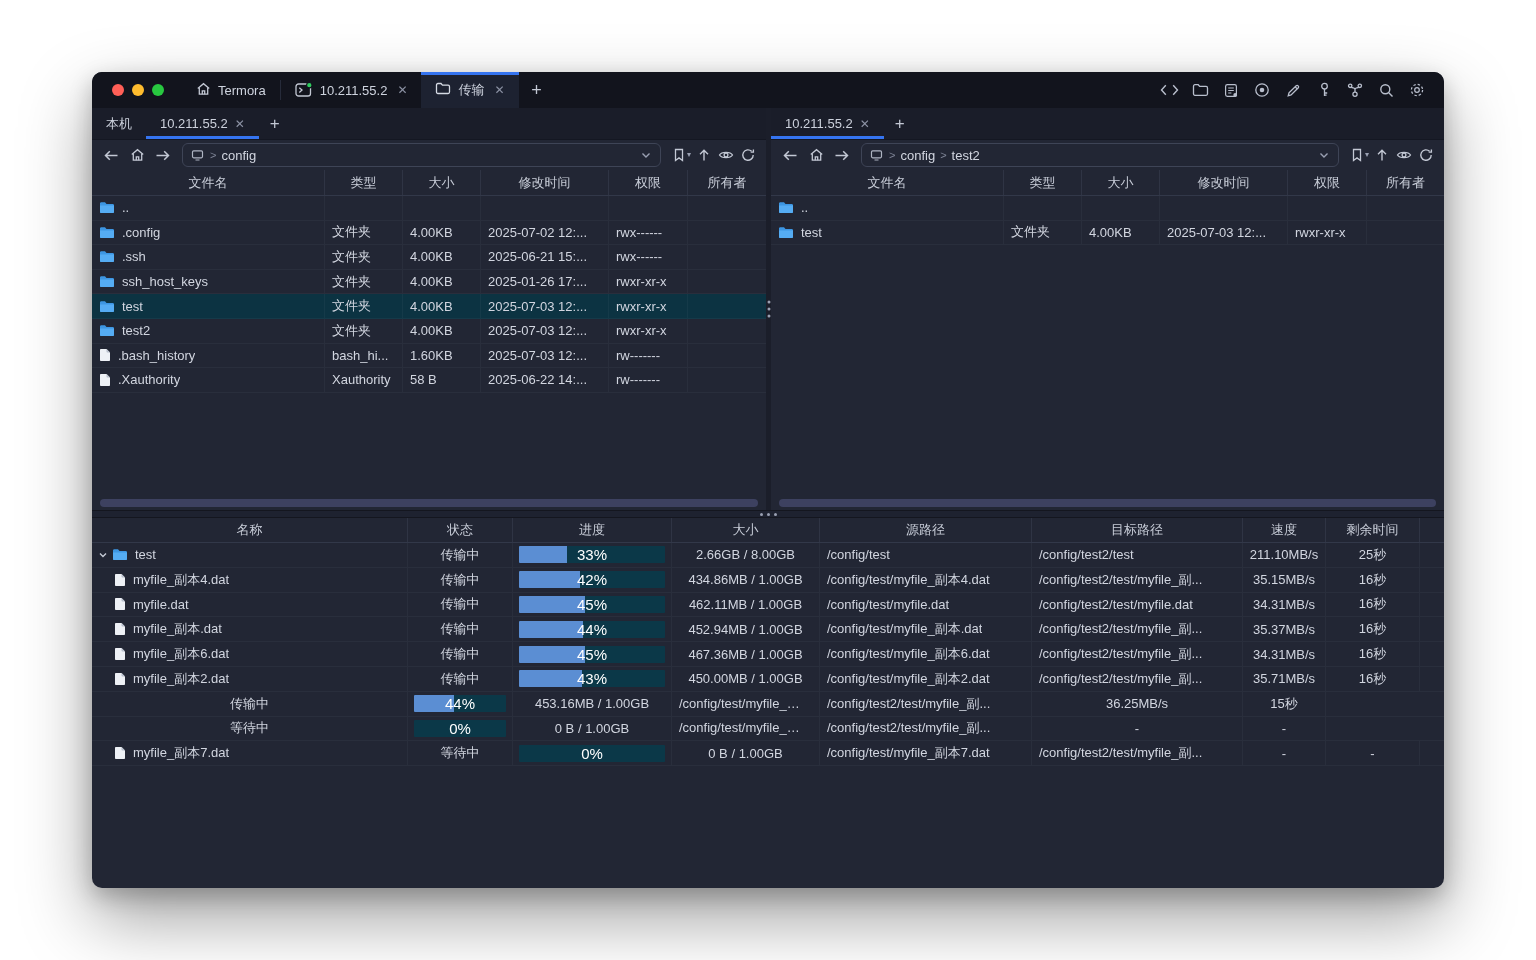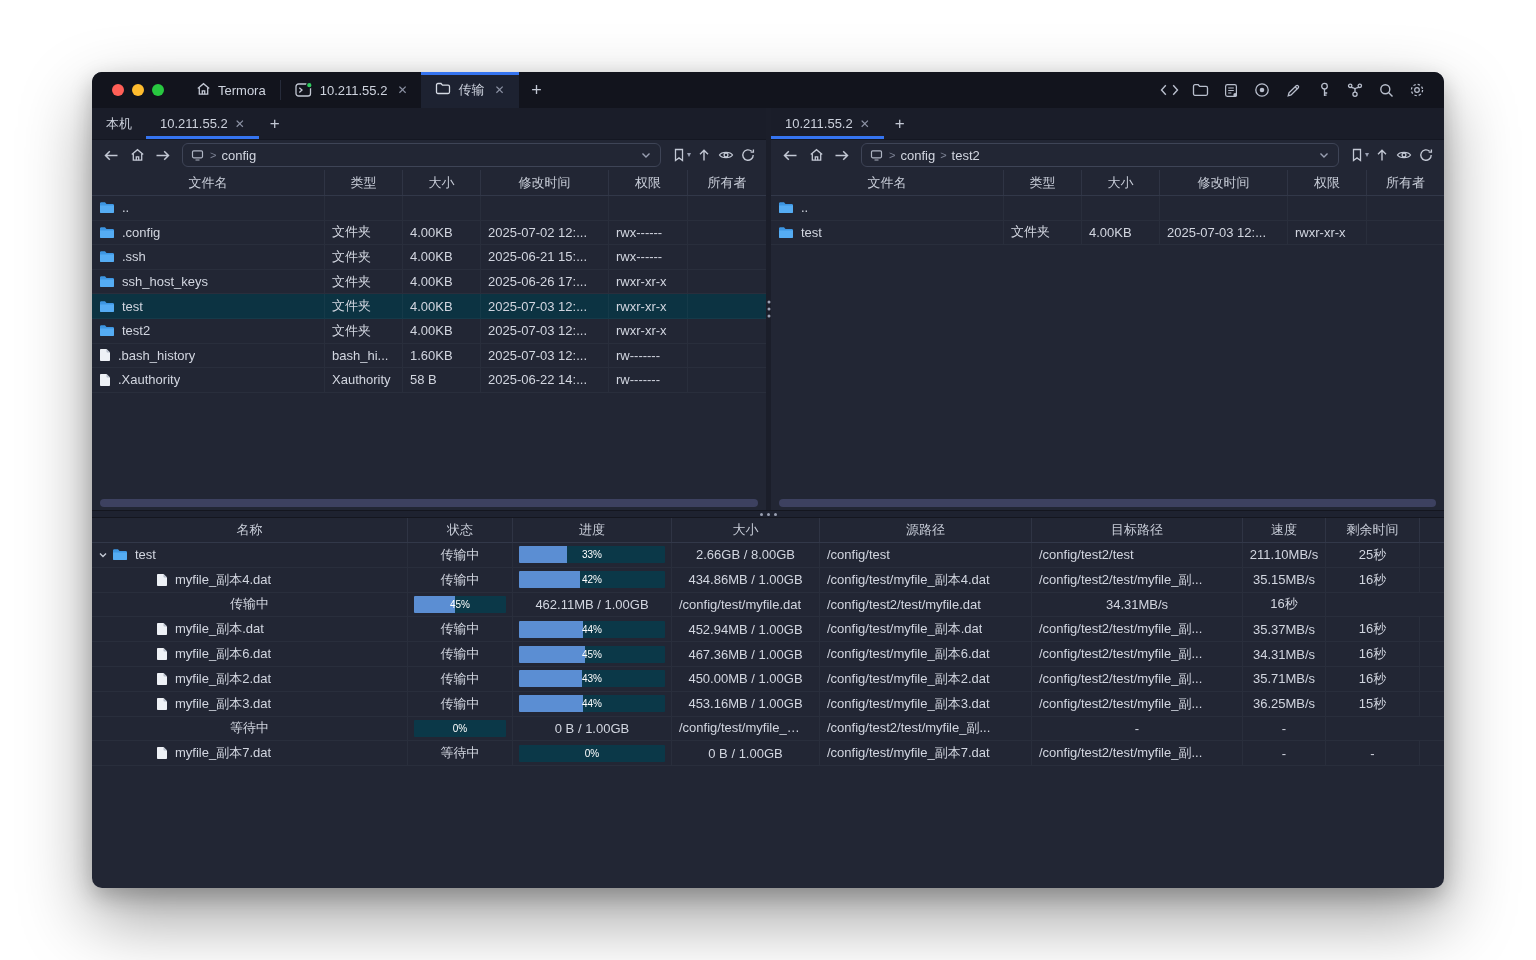--- a/index.html
+++ b/index.html
@@ -76,26 +76,26 @@
         white-space:nowrap;overflow:hidden;color:var(--txt)}
   .row .cell:last-child{border-right:none}
   .cell.center{justify-content:center}
   .cell .txt{overflow:hidden;text-overflow:ellipsis}
   .row.selected{background:var(--sel)}
   .file-cols{grid-template-columns:233px 78px 78px 128px 79px minmax(0,1fr)}
   .tx-cols{grid-template-columns:316px 105px 159px 148px 212px 211px 83px 94px minmax(0,1fr)}
   .ficon{display:inline-flex;margin-right:7px;flex:0 0 auto}
   .caret{display:inline-flex;width:14px;flex:0 0 auto;margin-right:2px;justify-content:center}
   .cell.name.parent{padding-left:4px}
-  .cell.name.child{padding-left:64px}
+  .cell.name.child{padding-left:22px}
   
   .pcell{padding:0 6px}
   .pbar{position:relative;width:100%;height:17px;background:var(--ptrack);overflow:hidden;border-radius:1px}
   .pfill{position:absolute;left:0;top:0;bottom:0;background:var(--pfill)}
-  .plabel{position:absolute;inset:0;display:flex;align-items:center;justify-content:center;color:#fff;font-size:10px}
+  .plabel{position:absolute;inset:0;display:flex;align-items:center;justify-content:center;color:#fff;font-size:15px}
   
   .hscroll{flex:0 0 13px;position:relative}
   .hscroll .thumb{position:absolute;left:8px;right:8px;top:2px;height:8px;background:var(--thumb);border-radius:4px}
   
   .transfer{flex:1;display:flex;flex-direction:column;min-height:0}
 </style>
 </head>
 <body>
 
 <div class="window">
@@ -337,21 +337,21 @@
                 <span class="ficon">
                   <svg width="16" height="13" viewBox="0 0 16 13">
                     <path d="M1 2.6 C1 1.9 1.55 1.3 2.25 1.3 H5.6 c.3 0 .6 .13 .8 .36 L7.5 2.9 H13.75 C14.45 2.9 15 3.5 15 4.2 V10.7 C15 11.4 14.45 12 13.75 12 H2.25 C1.55 12 1 11.4 1 10.7 Z" fill="#3d96e2"></path>
                     <path d="M1 4.5 H15 V10.7 C15 11.4 14.45 12 13.75 12 H2.25 C1.55 12 1 11.4 1 10.7 Z" fill="#55acf3"></path>
                   </svg>
                 </span>
                 <span class="txt">ssh_host_keys</span>
               </div>
         <div class="cell">文件夹</div>
         <div class="cell">4.00KB</div>
-        <div class="cell">2025-06-26 17:...</div>
+        <div class="cell">2025-01-26 17:...</div>
         <div class="cell">rwxr-xr-x</div>
         <div class="cell"></div>
       </div>
             <div class="row file-cols selected">
         <div class="cell name">
                 <span class="ficon">
                   <svg width="16" height="13" viewBox="0 0 16 13">
                     <path d="M1 2.6 C1 1.9 1.55 1.3 2.25 1.3 H5.6 c.3 0 .6 .13 .8 .36 L7.5 2.9 H13.75 C14.45 2.9 15 3.5 15 4.2 V10.7 C15 11.4 14.45 12 13.75 12 H2.25 C1.55 12 1 11.4 1 10.7 Z" fill="#3d96e2"></path>
                     <path d="M1 4.5 H15 V10.7 C15 11.4 14.45 12 13.75 12 H2.25 C1.55 12 1 11.4 1 10.7 Z" fill="#55acf3"></path>
                   </svg>
@@ -619,20 +619,29 @@
               <span class="txt">/config/test/myfile_副本4.dat</span>
             </div>
       <div class="cell">
               <span class="txt">/config/test2/test/myfile_副...</span>
             </div>
       <div class="cell center">35.15MB/s</div>
       <div class="cell center">16秒</div>
       <div class="cell"></div>
     </div>
           <div class="row tx-row tx-cols">
+      <div class="cell name child">
+              <span class="ficon">
+                <svg width="12" height="14" viewBox="0 0 12 14">
+                  <path d="M1 2 C1 1.45 1.45 1 2 1 H7.5 L11 4.5 V12 C11 12.55 10.55 13 10 13 H2 C1.45 13 1 12.55 1 12 Z" fill="#eef1f6"></path>
+                  <path d="M7.5 1 L11 4.5 H8.5 C7.95 4.5 7.5 4.05 7.5 3.5 Z" fill="#b9c0cd"></path>
+                </svg>
+              </span>
+              <span class="txt">myfile.dat</span>
+            </div>
       <div class="cell center">传输中</div>
       <div class="cell pcell">
         <div class="pbar">
                 <div class="pfill" style="width:45%"></div>
                 <span class="plabel">45%</span>
               </div>
       </div>
       <div class="cell center">462.11MB / 1.00GB</div>
       <div class="cell">
               <span class="txt">/config/test/myfile.dat</span>
@@ -722,29 +731,20 @@
               <span class="txt">/config/test/myfile_副本2.dat</span>
             </div>
       <div class="cell">
               <span class="txt">/config/test2/test/myfile_副...</span>
             </div>
       <div class="cell center">35.71MB/s</div>
       <div class="cell center">16秒</div>
       <div class="cell"></div>
     </div>
           <div class="row tx-row tx-cols">
-      <div class="cell name child">
-              <span class="ficon">
-                <svg width="12" height="14" viewBox="0 0 12 14">
-                  <path d="M1 2 C1 1.45 1.45 1 2 1 H7.5 L11 4.5 V12 C11 12.55 10.55 13 10 13 H2 C1.45 13 1 12.55 1 12 Z" fill="#eef1f6"></path>
-                  <path d="M7.5 1 L11 4.5 H8.5 C7.95 4.5 7.5 4.05 7.5 3.5 Z" fill="#b9c0cd"></path>
-                </svg>
-              </span>
-              <span class="txt">myfile_副本3.dat</span>
-            </div>
       <div class="cell center">传输中</div>
       <div class="cell pcell">
         <div class="pbar">
                 <div class="pfill" style="width:44%"></div>
                 <span class="plabel">44%</span>
               </div>
       </div>
       <div class="cell center">453.16MB / 1.00GB</div>
       <div class="cell">
               <span class="txt">/config/test/myfile_副本3.dat</span>

